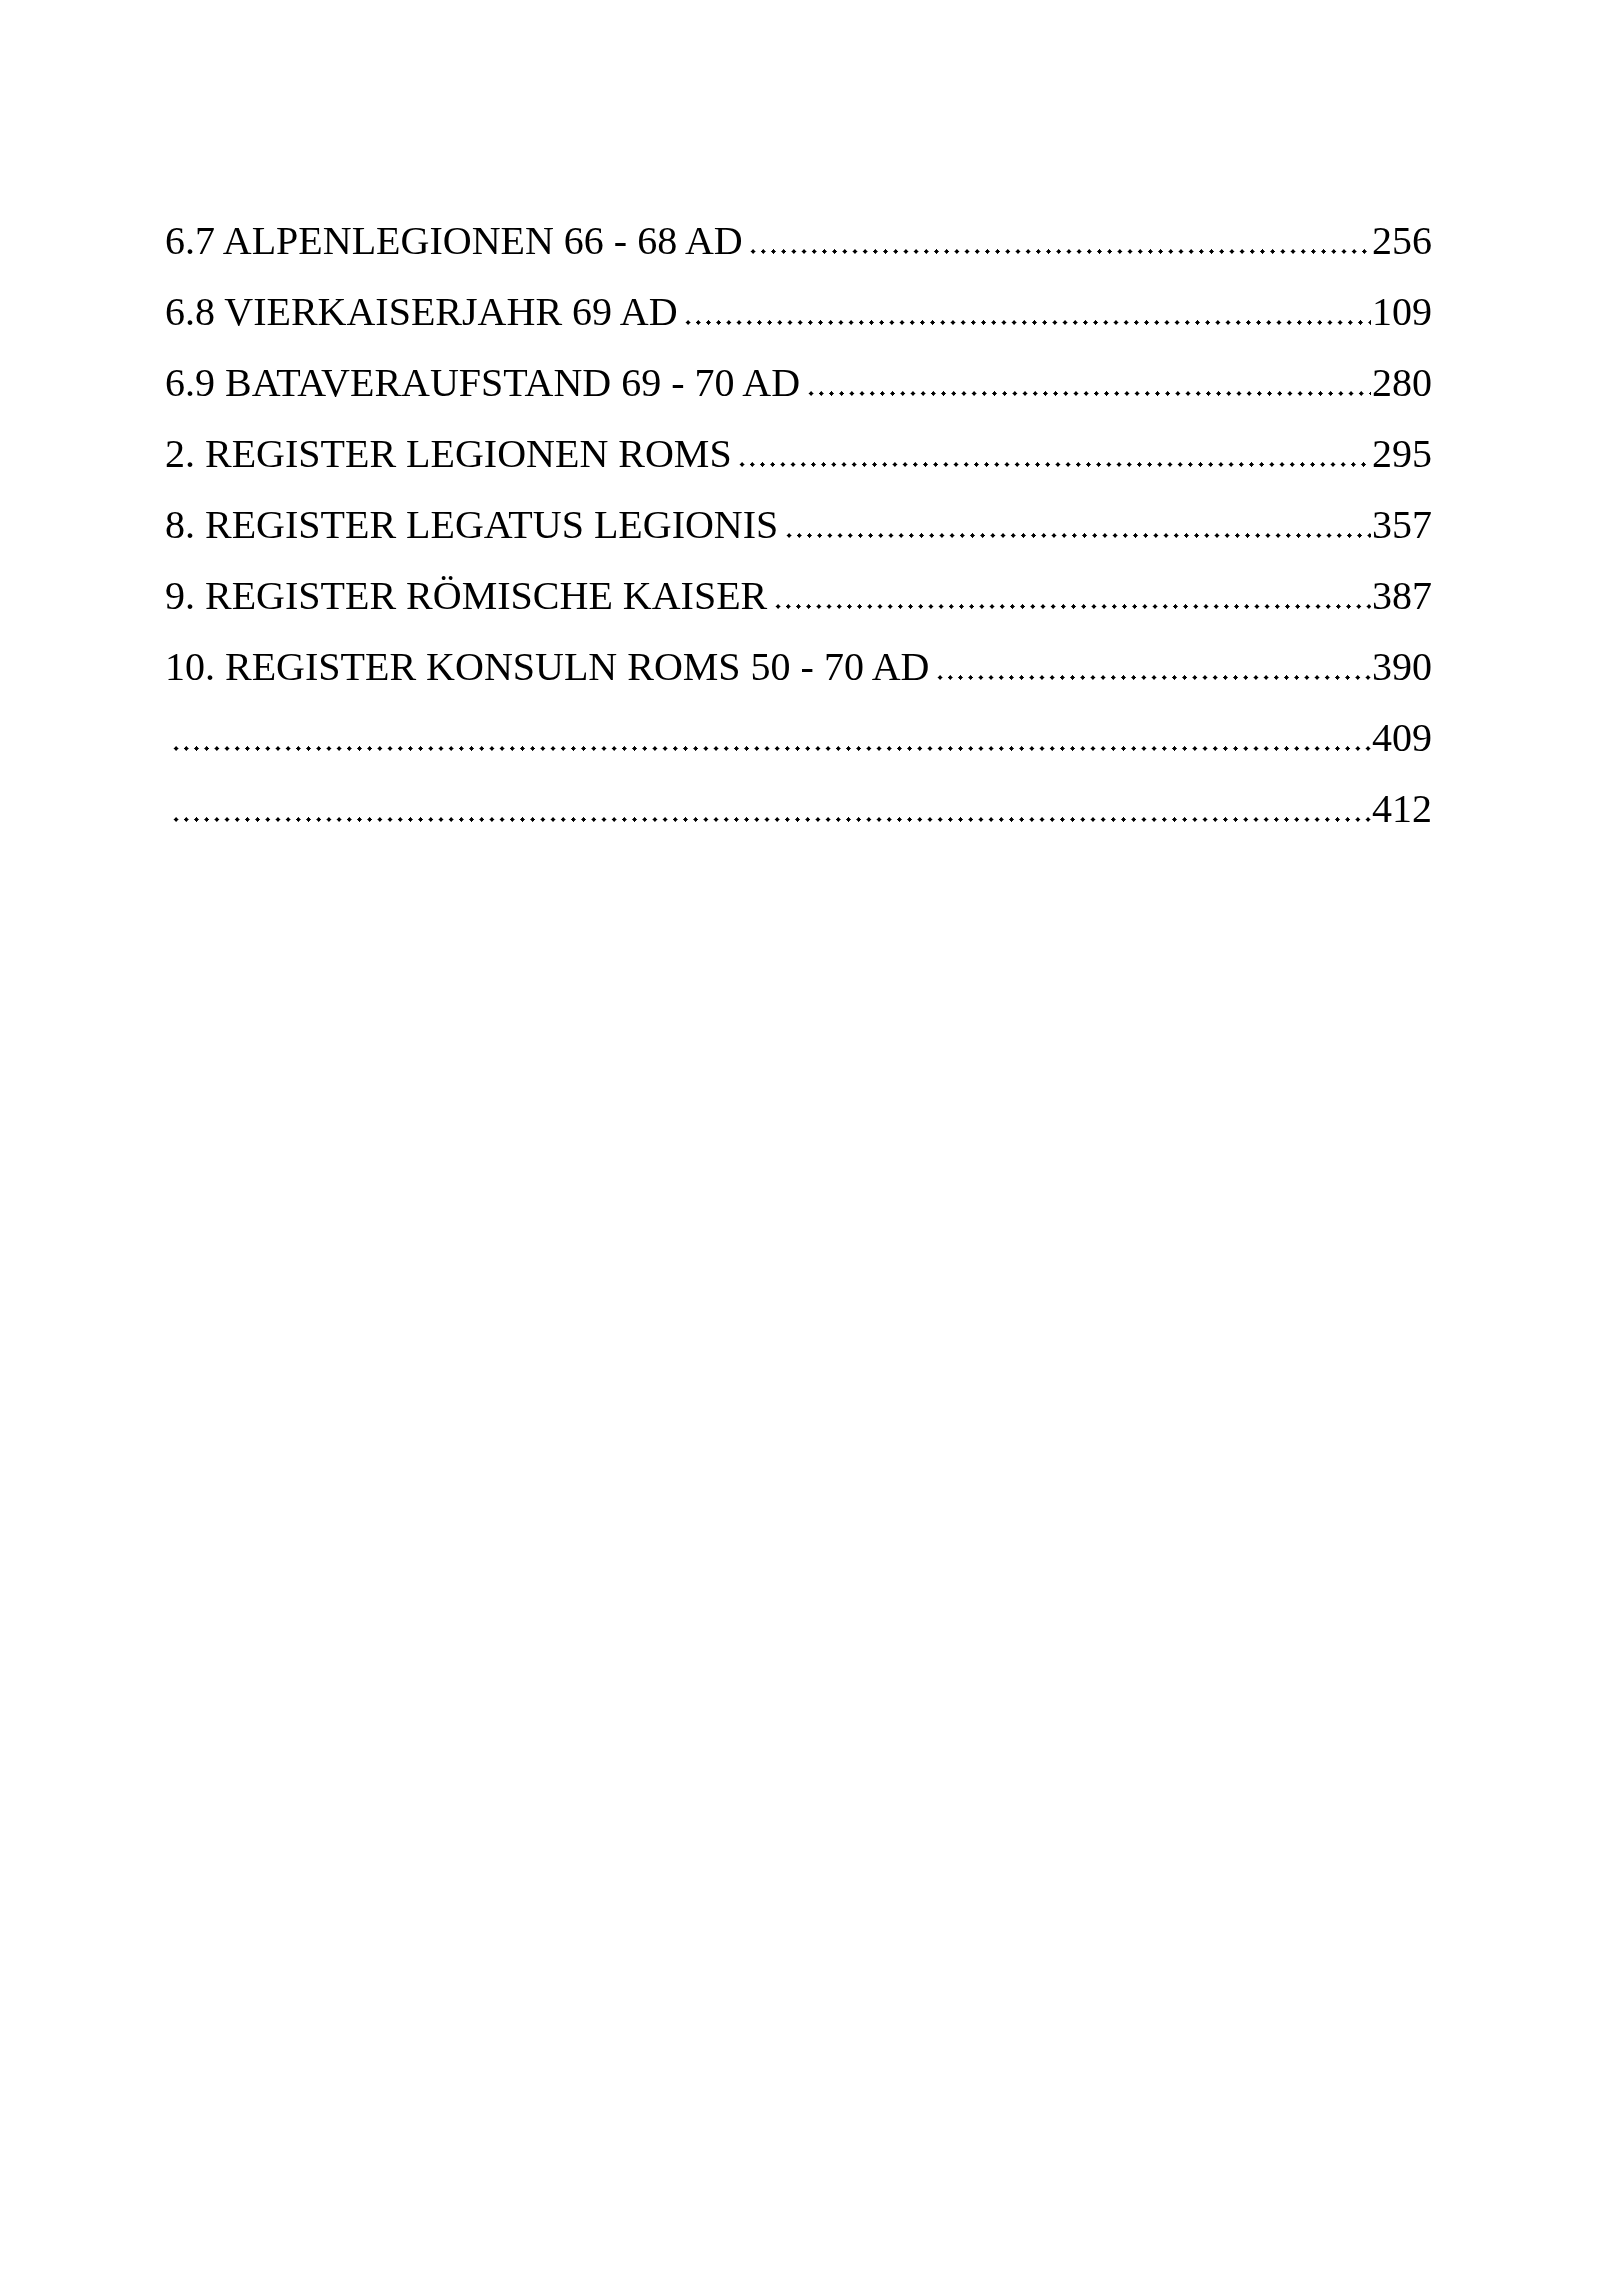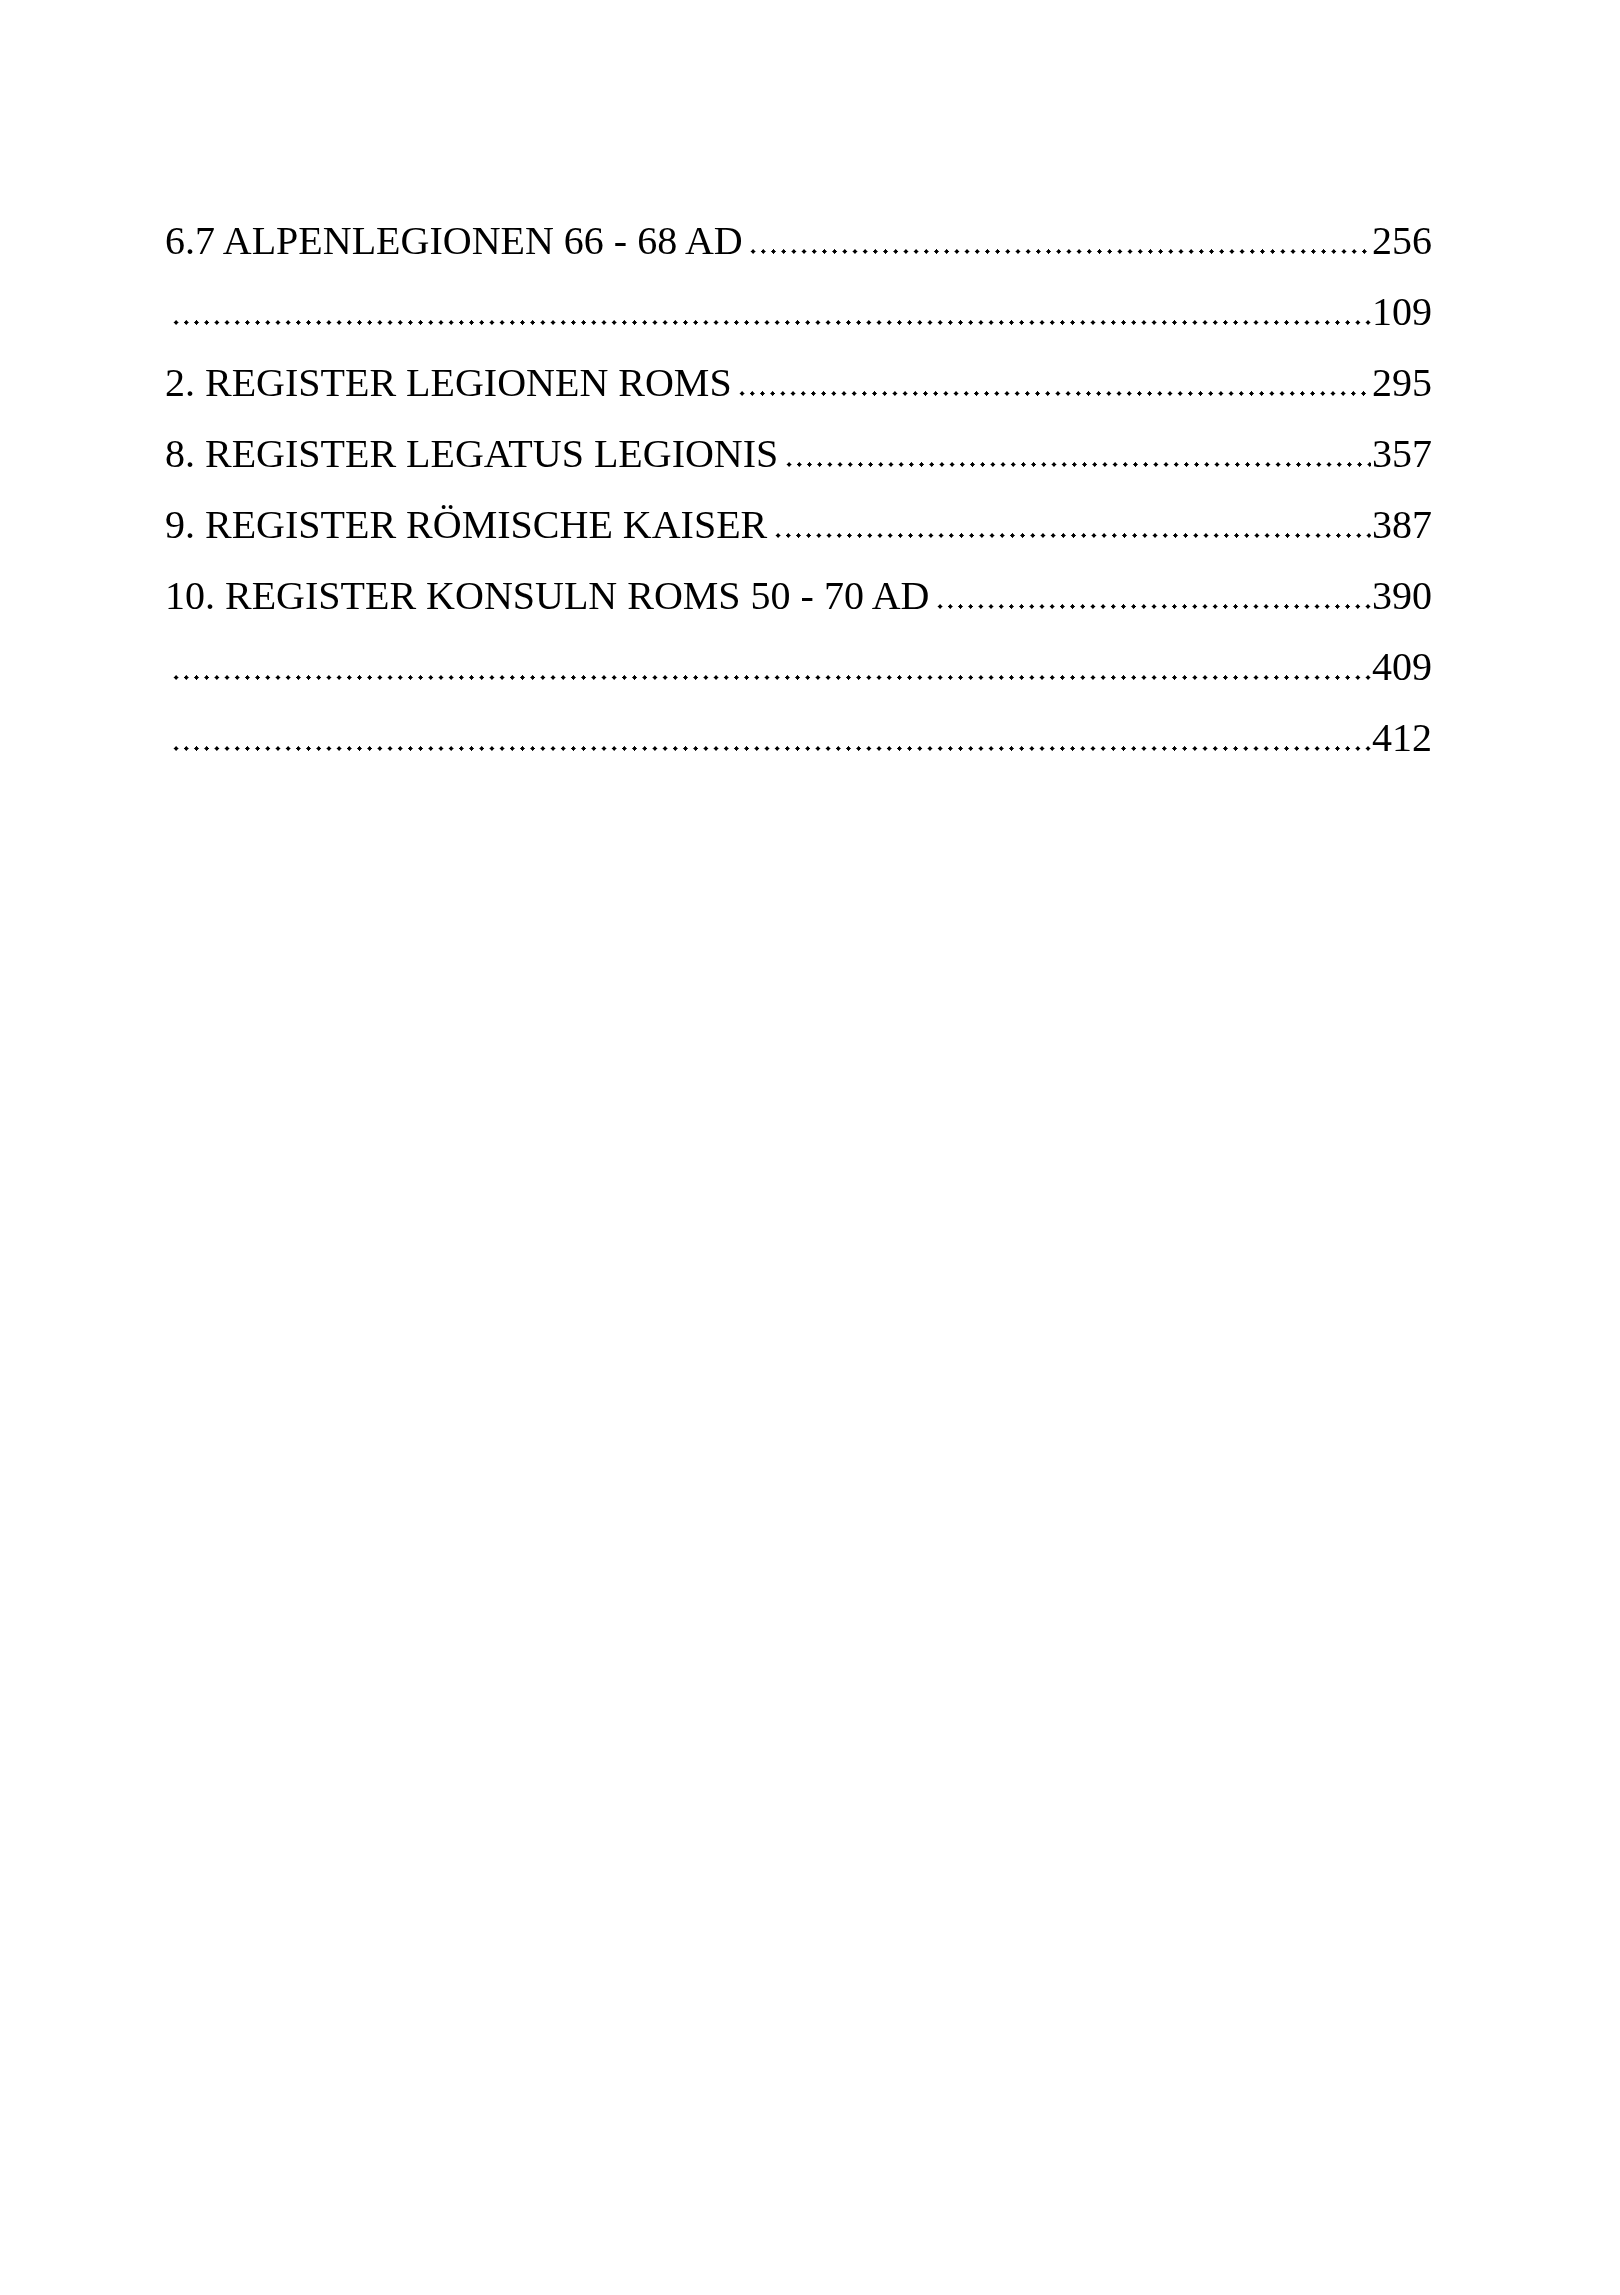--- a/index.html
+++ b/index.html
@@ -59,24 +59,30 @@
 
 <div class="page">
   <div class="toc" id="toc-list">
   <div class="toc-row">
     <span class="toc-title">6.7 ALPENLEGIONEN 66 - 68 AD</span>
     <span class="toc-leader"></span>
     <span class="toc-page">256</span>
   </div>
 
   <div class="toc-row">
+    <span class="toc-title">6.8 VIERKAISERJAHR 69 AD</span>
     <span class="toc-leader"></span>
     <span class="toc-page">109</span>
   </div>
 
+  <div class="toc-row">
+    <span class="toc-title">6.9 BATAVERAUFSTAND 69 - 70 AD</span>
+    <span class="toc-leader"></span>
+    <span class="toc-page">280</span>
+  </div>
 
   <div class="toc-row">
     <span class="toc-title">2. REGISTER LEGIONEN ROMS</span>
     <span class="toc-leader"></span>
     <span class="toc-page">295</span>
   </div>
 
   <div class="toc-row">
     <span class="toc-title">8. REGISTER LEGATUS LEGIONIS</span>
     <span class="toc-leader"></span>

